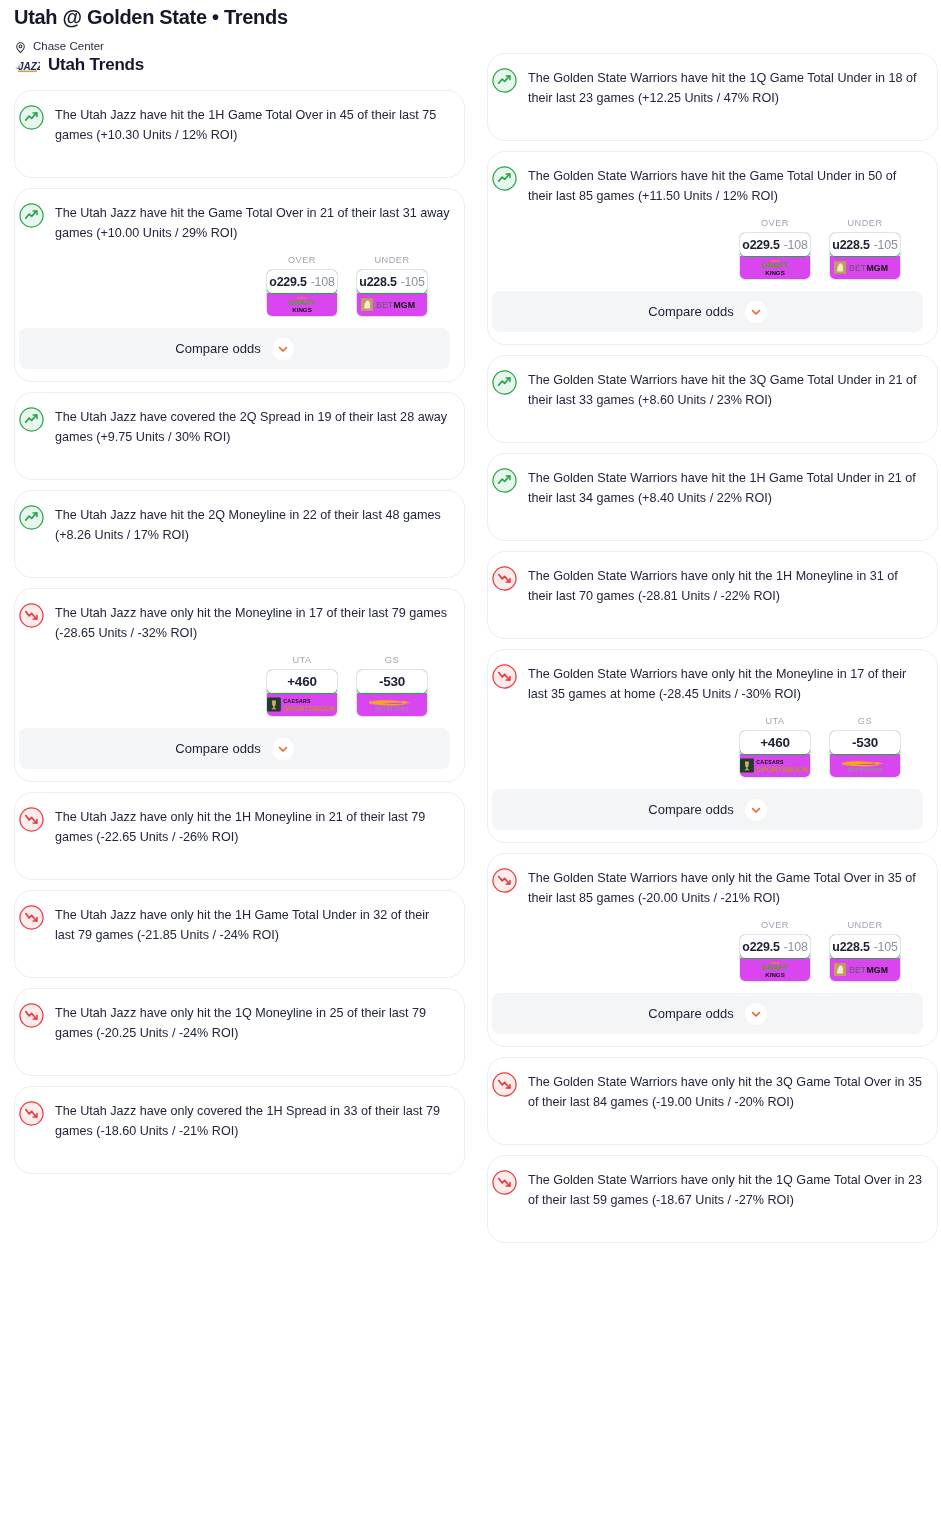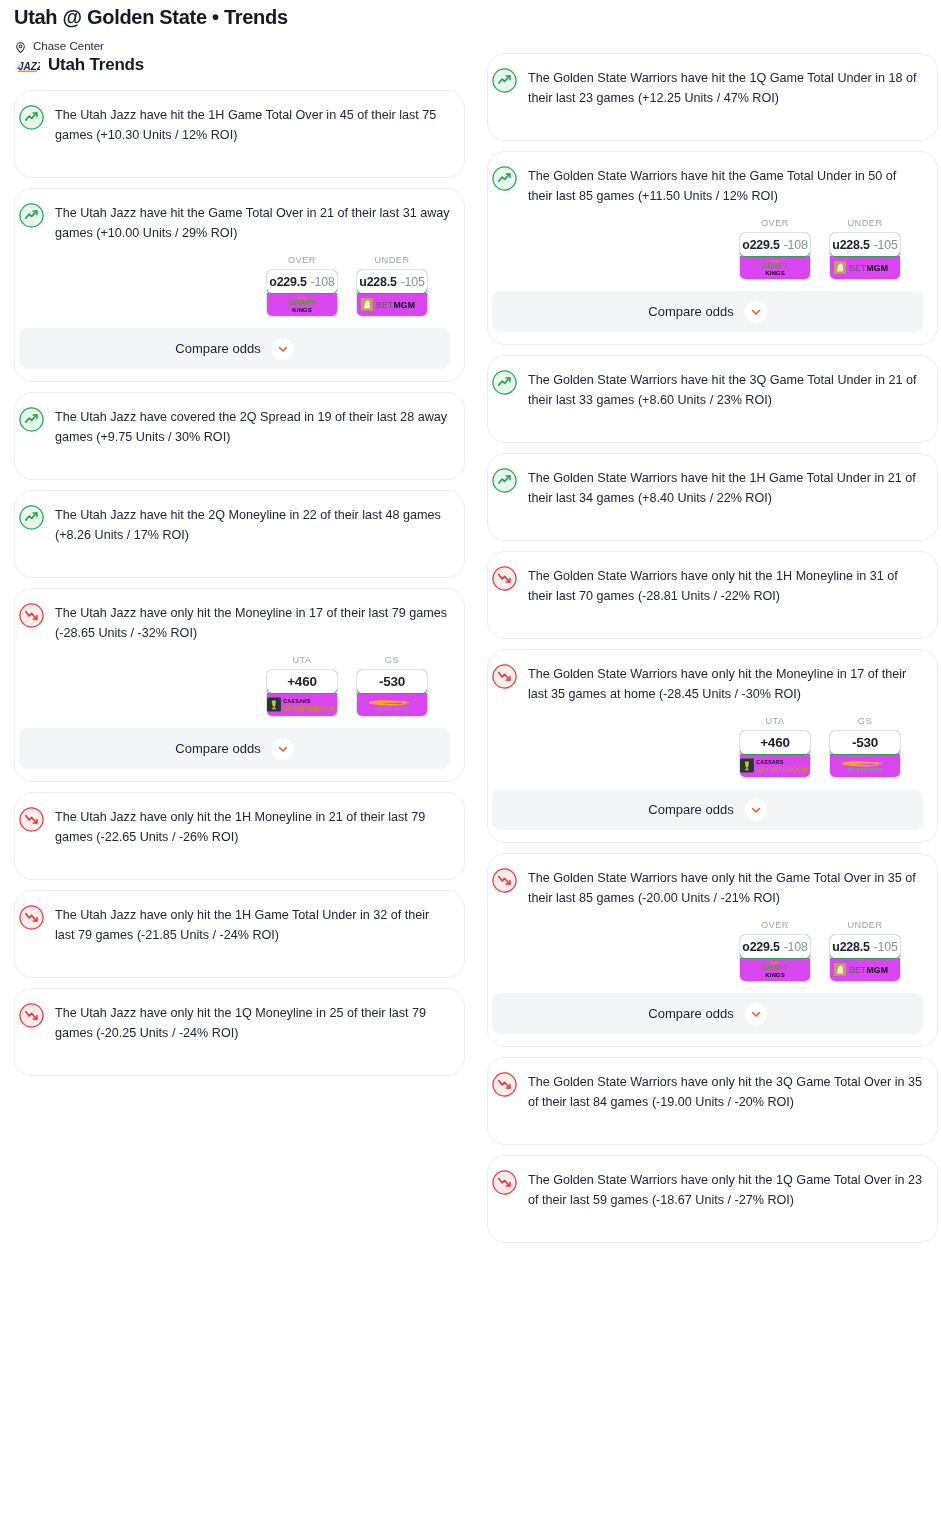--- a/index.html
+++ b/index.html
@@ -347,20 +347,30 @@
       <div class="trend-card">
         <div class="trend-top">
           <span class="trend-icon"><svg viewBox="0 0 24 24" width="25" height="25">
               <circle cx="12" cy="12" r="11.1" fill="#fdecec" stroke="#e8383d" stroke-width="1.2"></circle>
               <path d="M6.5 8.2 L9.8 12.4 L12.2 10.0 L16.8 15.4" fill="none" stroke="#e8383d" stroke-width="1.6" stroke-linecap="round" stroke-linejoin="round"></path>
               <path d="M13.6 15.4 L17.2 15.4 L17.2 12.0" fill="none" stroke="#e8383d" stroke-width="1.5" stroke-linecap="round" stroke-linejoin="round"></path>
             </svg></span>
           <div class="trend-text">The Utah Jazz have only hit the 1Q Moneyline in 25 of their last 79 games (-20.25 Units / -24% ROI)</div>
         </div>
       </div>
+      <div class="trend-card">
+        <div class="trend-top">
+          <span class="trend-icon"><svg viewBox="0 0 24 24" width="25" height="25">
+              <circle cx="12" cy="12" r="11.1" fill="#fdecec" stroke="#e8383d" stroke-width="1.2"></circle>
+              <path d="M6.5 8.2 L9.8 12.4 L12.2 10.0 L16.8 15.4" fill="none" stroke="#e8383d" stroke-width="1.6" stroke-linecap="round" stroke-linejoin="round"></path>
+              <path d="M13.6 15.4 L17.2 15.4 L17.2 12.0" fill="none" stroke="#e8383d" stroke-width="1.5" stroke-linecap="round" stroke-linejoin="round"></path>
+            </svg></span>
+          <div class="trend-text">The Utah Jazz have only covered the 1H Spread in 33 of their last 79 games (-18.60 Units / -21% ROI)</div>
+        </div>
+      </div>
     </div>
     <div class="column">
       <div class="trend-card">
         <div class="trend-top">
           <span class="trend-icon"><svg viewBox="0 0 24 24" width="25" height="25">
               <circle cx="12" cy="12" r="11.1" fill="#e8f7ee" stroke="#2aa34a" stroke-width="1.2"></circle>
               <path d="M6.5 14.5 L9.8 10.6 L12.2 12.8 L16.8 7.6" fill="none" stroke="#2aa34a" stroke-width="1.6" stroke-linecap="round" stroke-linejoin="round"></path>
               <path d="M13.6 7.6 L17.2 7.6 L17.2 11.0" fill="none" stroke="#2aa34a" stroke-width="1.5" stroke-linecap="round" stroke-linejoin="round"></path>
             </svg></span>
           <div class="trend-text">The Golden State Warriors have hit the 1Q Game Total Under in 18 of their last 23 games (+12.25 Units / 47% ROI)</div>

